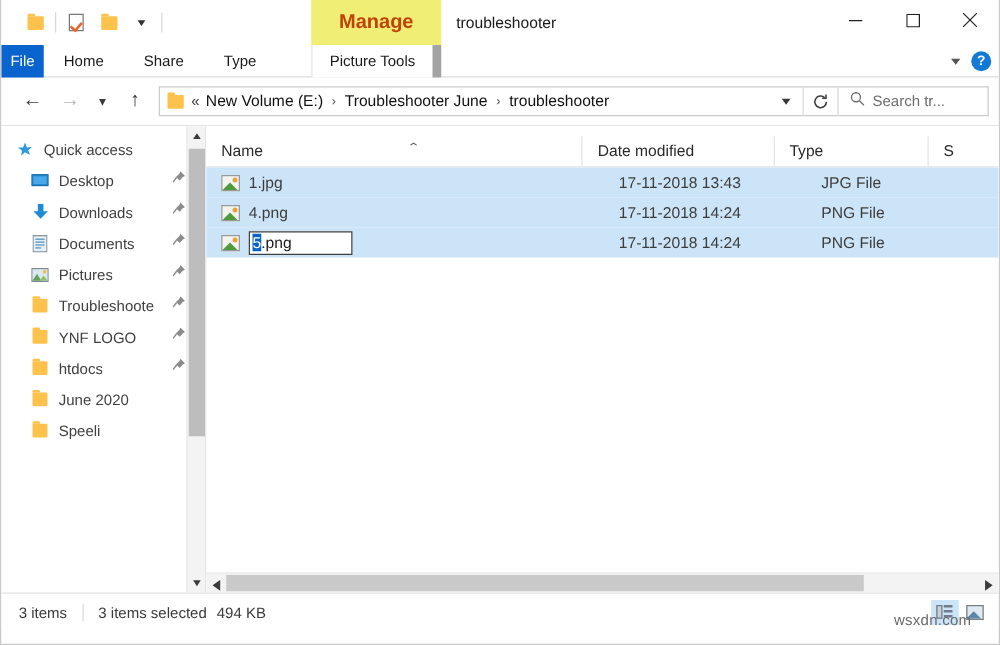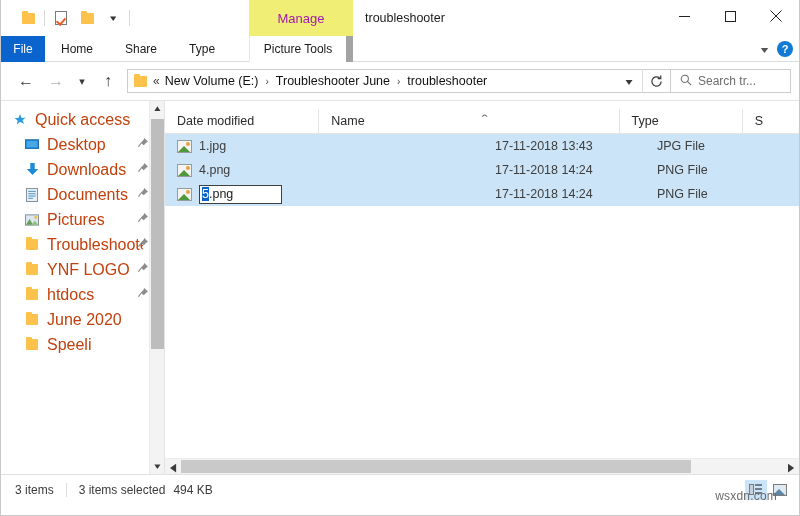--- a/index.html
+++ b/index.html
@@ -76,21 +76,21 @@
   }
 
   
   .ctx-group {
     position: absolute;
     left: 248px; top: 0;
     width: 104px; height: 36px;
     background: #f0ee74;
     display: flex; align-items: center; justify-content: center;
   }
-  .ctx-group span { font-size: 13px; color: #a21caf; }
+  .ctx-group span { font-size: 16px; color: #c2410c; font-weight: bold; }
 
   .win-title {
     position: absolute;
     left: 364px; top: 0; height: 36px;
     display: flex; align-items: center;
     font-size: 12.5px; color: #1a1a1a;
   }
 
   .wincontrols {
     position: absolute; right: 0; top: 0;
@@ -116,21 +116,21 @@
     display: flex; align-items: center; justify-content: center;
     padding: 0 16px;
     font-size: 12px;
     color: #1a1a1a;
     height: 26px;
     white-space: nowrap;
   }
   .tab.file {
     background: #0b63ce;
     color: #ffffff;
-    width: 44px;
+    width: 34px;
     padding: 0;
   }
   .tab.ctx-tab {
     position: absolute;
     left: 248px; top: 0;
     width: 104px;
     padding: 0;
     background: #ffffff;
     border-left: 1px solid #e6e6e6;
     border-right: 7px solid #a3a3a3;
@@ -231,22 +231,22 @@
     align-items: center;
     padding-left: 22px;
     position: relative;
   }
   .nav-item.root { padding-left: 10px; }
   .nav-ico {
     width: 18px; flex: none;
     display: flex; align-items: center; justify-content: center;
   }
   .nav-label {
-    font-size: 16px;
-    color: #c2410c;
+    font-size: 12px;
+    color: #404040;
     margin-left: 6px;
     white-space: nowrap;
     overflow: hidden;
     max-width: 96px;
     text-align: right;
   }
   .pin {
     position: absolute; right: 16px; top: 50%;
     transform: translateY(-50%);
     color: #8c8c8c;
@@ -707,26 +707,26 @@
       <div class="sb-vert">
         <div class="sb-arrow">▲</div>
         <div class="sb-thumb"></div>
         <div class="sb-arrow bot">▼</div>
       </div>
     </div>
 
     <div class="filepane">
 
       <div class="colheader">
-        <div class="col col-date">
-          <span>Date modified</span>
-        </div>
         <div class="col col-name">
           <span>Name</span>
           <span class="sortcaret">⌃</span>
+        </div>
+        <div class="col col-date">
+          <span>Date modified</span>
         </div>
         <div class="col col-type">
           <span>Type</span>
         </div>
         <div class="col col-size">
           <span>S</span>
         </div>
       </div>
 
       <div class="rows">

